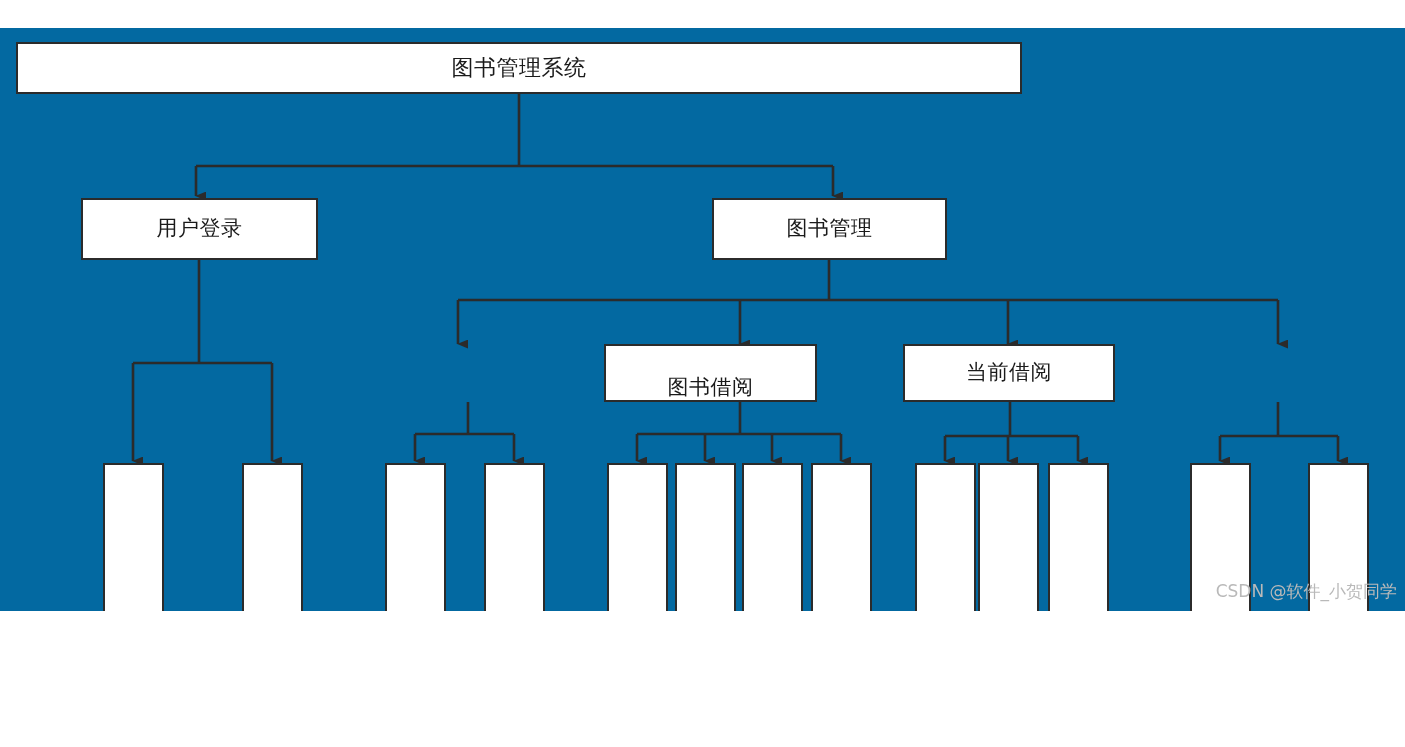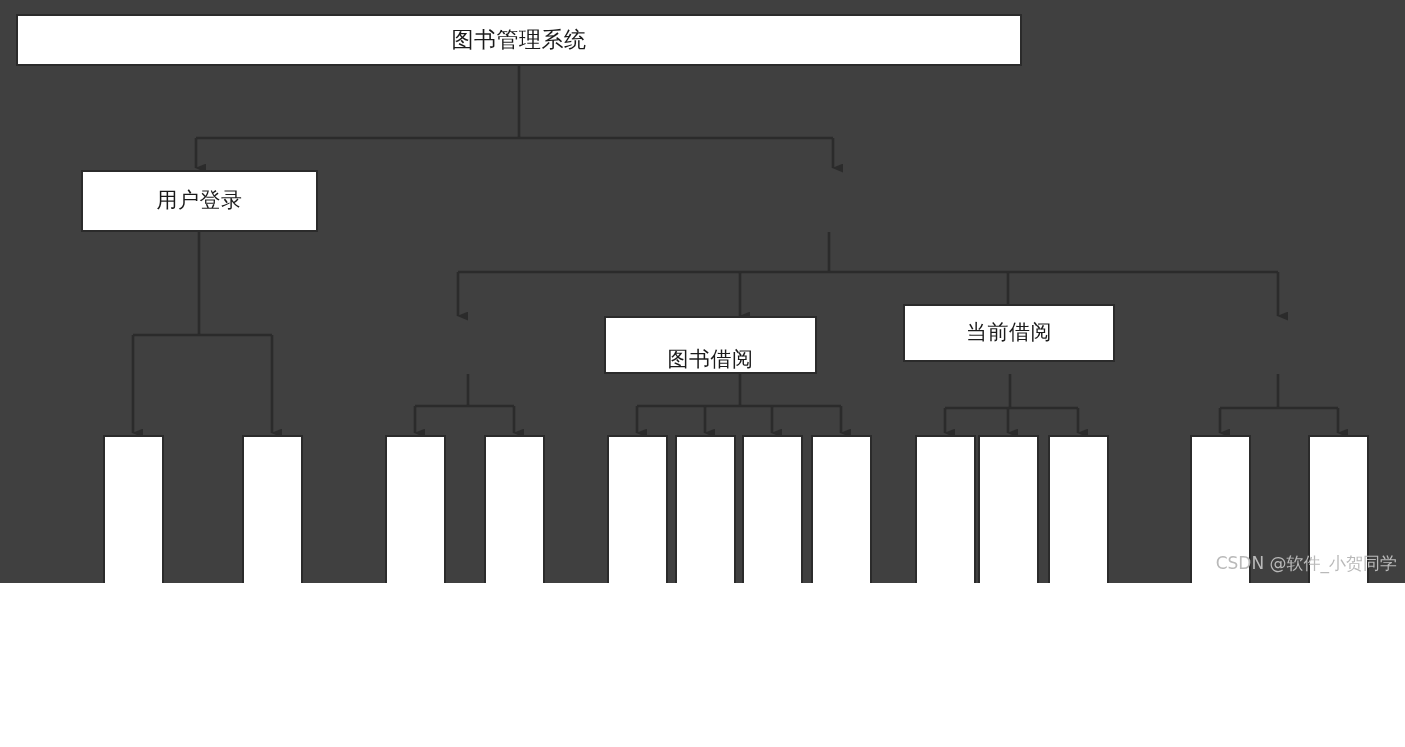--- a/index.html
+++ b/index.html
@@ -8,22 +8,23 @@
     padding: 0;
     background: #ffffff;
   }
   body {
     font-family: "DejaVu Sans", "Liberation Sans", sans-serif;
   }
   #diagram-root {
     position: relative;
     width: 1405px;
     height: 583px;
-    background: #404040;
+    background: #0369a1;
     overflow: hidden;
+    margin-top: 28px;
   }
   #edges-layer {
     position: absolute;
     left: 0;
     top: 0;
     width: 1405px;
     height: 747px;
     pointer-events: none;
   }
   .node {
@@ -130,25 +131,28 @@
     </g>
   </svg>
 
   <div class="node horiz root" style="left:16px; top:14px; width:1006px; height:52px;">
     <span class="label">图书管理系统</span>
   </div>
 
   <div class="node horiz" style="left:81px; top:170px; width:237px; height:62px;">
     <span class="label">用户登录</span>
   </div>
+  <div class="node horiz" style="left:712px; top:170px; width:235px; height:62px;">
+    <span class="label">图书管理</span>
+  </div>
 
   <div class="node horiz" style="left:604px; top:316px; width:213px; height:58px;align-items:flex-end;">
     <span class="label">图书借阅</span>
   </div>
-  <div class="node horiz" style="left:903px; top:304px; width:212px; height:58px;justify-content:center;">
+  <div class="node horiz" style="left:903px; top:316px; width:212px; height:58px;justify-content:center;">
     <span class="label">当前借阅</span>
   </div>
 
   <div class="node vert" style="left:103px; top:435px; width:61px; height:300px;">
     <span class="label">用户登录</span>
   </div>
   <div class="node vert" style="left:242px; top:435px; width:61px; height:300px;">
     <span class="label">注销登录</span>
   </div>
 

